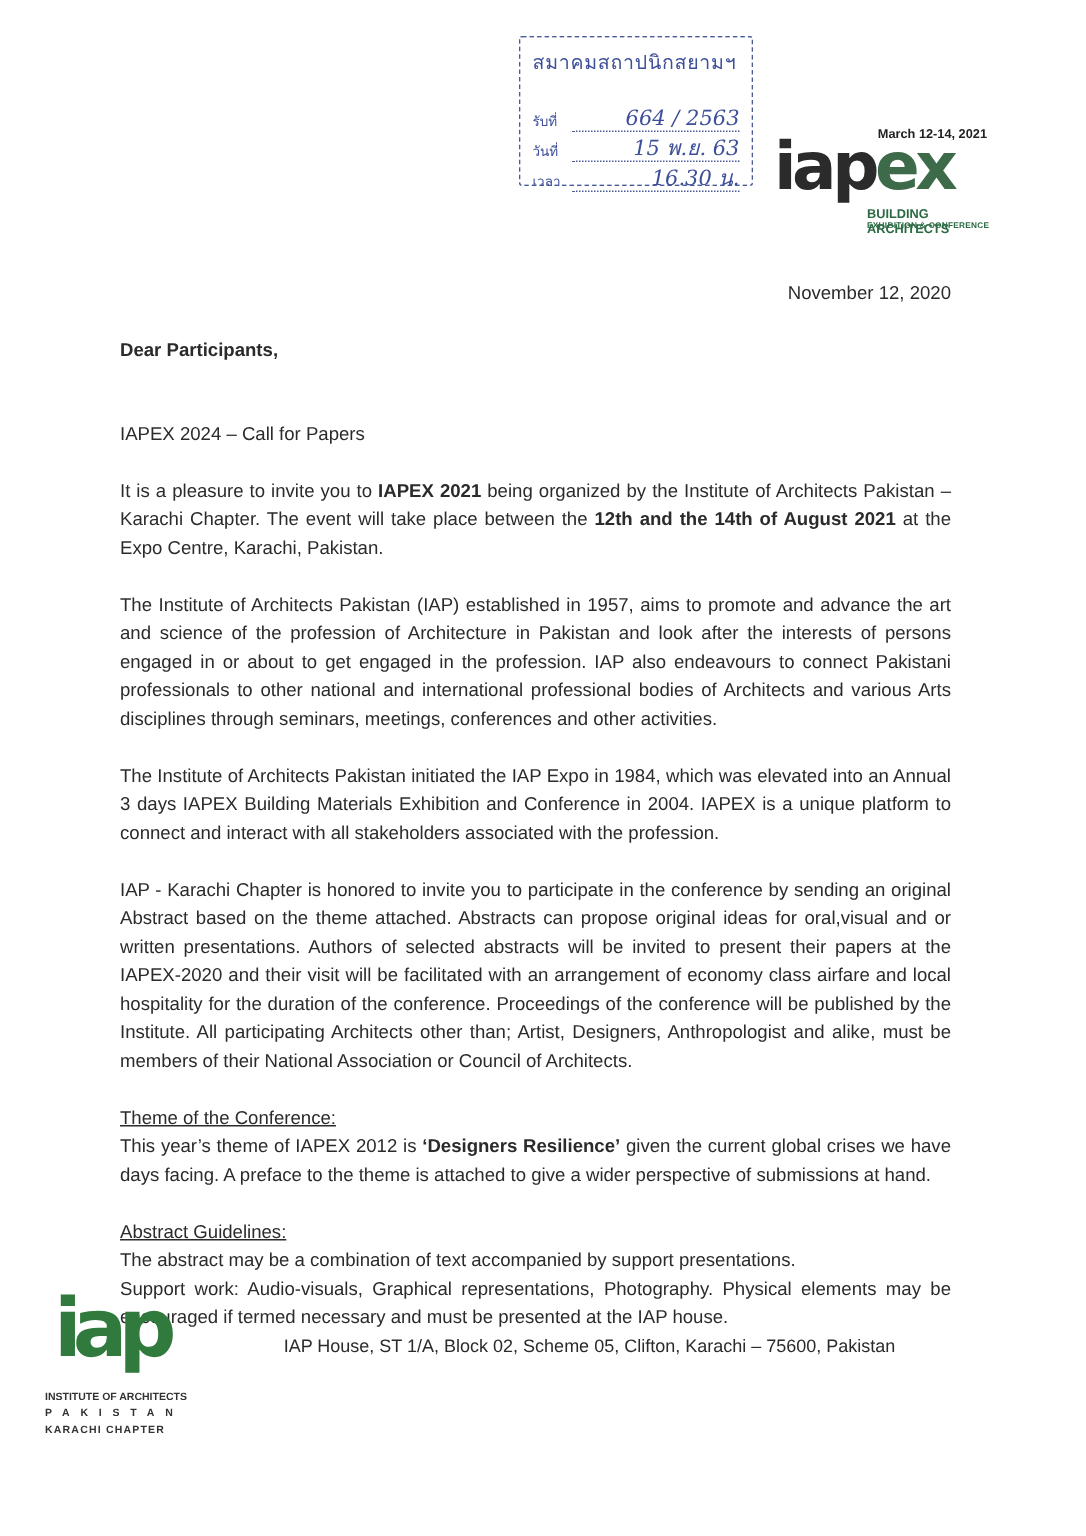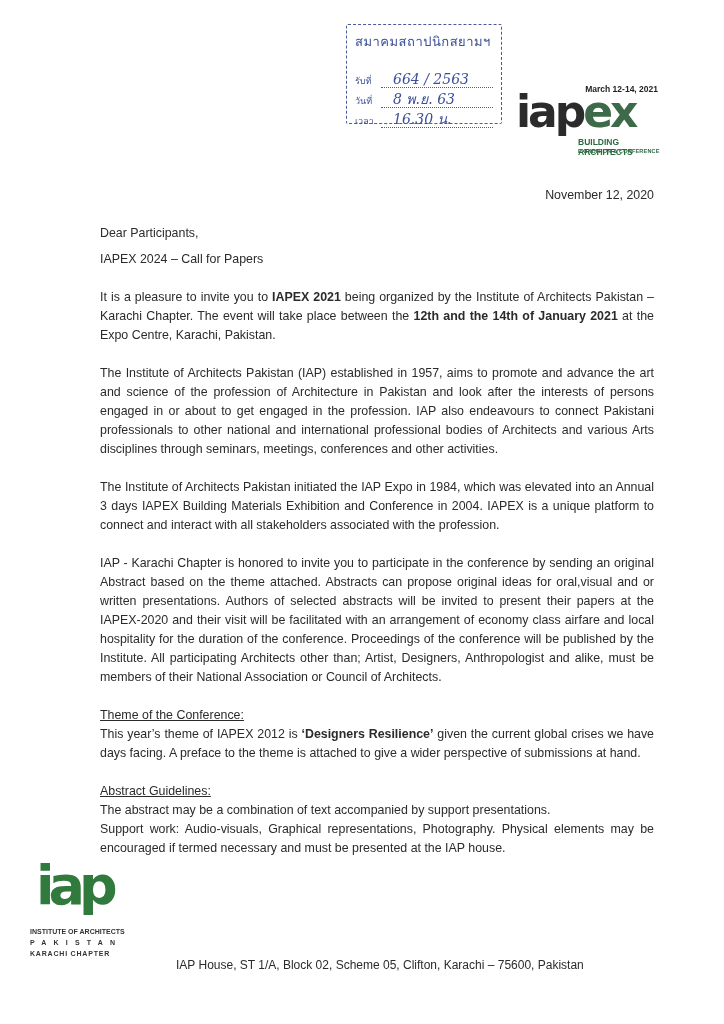--- a/index.html
+++ b/index.html
@@ -26,20 +26,21 @@
   .stamp .row { display: flex; align-items: flex-end; height: 20px; font-size: 9px; }
   .stamp .row .lbl { width: 26px; }
   .stamp .row .val {
     flex: 1;
     border-bottom: 1px dotted #4a5b9a;
     font-family: "DejaVu Serif", serif;
     font-style: italic;
     font-size: 14px;
     padding-left: 12px;
     line-height: 16px;
+    text-align: right;
   }
 
   
   .iapex-logo {
     position: absolute;
     left: 516px; top: 84px;
     width: 150px; height: 80px;
   }
   .iapex-logo .event-date {
     position: absolute; right: 8px; top: 0;
@@ -58,28 +59,28 @@
     font-size: 8.5px; font-weight: bold; color: #2b6a43;
   }
   .iapex-logo .sub2 {
     position: absolute; left: 62px; top: 64px;
     font-size: 5.5px; font-weight: bold; color: #2b6a43; letter-spacing: 0.2px;
   }
 
   
   .letter {
     position: absolute;
-    left: 100px; top: 186px;
+    left: 80px; top: 186px;
     width: 554px;
     font-size: 12.4px;
     line-height: 19px;
     color: #2b2b2b;
   }
   .date { text-align: right; margin-bottom: 19px; }
-  .salutation { margin-bottom: 7px; }
+  .salutation { margin-bottom: 37px; font-weight: bold; }
   .subject { margin-bottom: 19px; }
   .para { text-align: justify; margin-bottom: 19px; }
   .para.tight { margin-bottom: 0; }
   .section-title { text-decoration: underline; }
   b { font-weight: bold; }
 
   
   .iap-logo {
     position: absolute; left: 30px; top: 858px;
     width: 140px; height: 110px;
@@ -91,39 +92,39 @@
     padding-left: 6px;
   }
   .iap-logo .l1, .iap-logo .l2, .iap-logo .l3 {
     font-size: 7px; font-weight: bold; color: #333; line-height: 11px;
   }
   .iap-logo .l1 { margin-top: 12px; }
   .iap-logo .l2 { letter-spacing: 7.2px; }
   .iap-logo .l3 { letter-spacing: 0.8px; }
 
   .footer-contact {
-    position: absolute; left: 176px; top: 956px;
+    position: absolute; left: 176px; top: 888px;
     width: 434px;
-    text-align: left;
+    text-align: center;
     font-size: 12px; line-height: 19px; color: #2b2b2b;
   }
   .footer-contact .contacts span { margin: 0 10px; }
 </style>
 </head>
 <body>
 
 <div class="stamp">
   <div class="stamp-title">สมาคมสถาปนิกสยามฯ</div>
   <div class="row">
     <span class="lbl">รับที่</span>
     <span class="val">664 / 2563</span>
   </div>
   <div class="row">
     <span class="lbl">วันที่</span>
-    <span class="val">8 พ.ย. 63</span>
+    <span class="val">15 พ.ย. 63</span>
   </div>
   <div class="row">
     <span class="lbl">เวลา</span>
     <span class="val">16.30 น.</span>
   </div>
 </div>
 
 <div class="iapex-logo">
   <div class="event-date">March 12-14, 2021</div>
   <div class="wordmark">
@@ -131,21 +132,21 @@
   </div>
   <div class="sub1">BUILDING ARCHITECTS</div>
   <div class="sub2">EXHIBITION &amp; CONFERENCE</div>
 </div>
 
 <div class="letter">
   <div class="date">November 12, 2020</div>
   <div class="salutation">Dear Participants,</div>
   <div class="subject">IAPEX 2024 – Call for Papers</div>
 
-  <p class="para"><span>It is a pleasure to invite you to </span><b>IAPEX 2021</b><span> being organized by the Institute of Architects Pakistan – Karachi Chapter. The event will take place between the </span><b>12th and the 14th of January 2021</b><span> at the Expo Centre, Karachi, Pakistan.</span></p>
+  <p class="para"><span>It is a pleasure to invite you to </span><b>IAPEX 2021</b><span> being organized by the Institute of Architects Pakistan – Karachi Chapter. The event will take place between the </span><b>12th and the 14th of August 2021</b><span> at the Expo Centre, Karachi, Pakistan.</span></p>
 
   <p class="para">The Institute of Architects Pakistan (IAP) established in 1957, aims to promote and advance the art and science of the profession of Architecture in Pakistan and look after the interests of persons engaged in or about to get engaged in the profession. IAP also endeavours to connect Pakistani professionals to other national and international professional bodies of Architects and various Arts disciplines through seminars, meetings, conferences and other activities.</p>
   <p class="para">The Institute of Architects Pakistan initiated the IAP Expo in 1984, which was elevated into an Annual 3 days IAPEX Building Materials Exhibition and Conference in 2004. IAPEX is a unique platform to connect and interact with all stakeholders associated with the profession.</p>
   <p class="para">IAP - Karachi Chapter is honored to invite you to participate in the conference by sending an original Abstract based on the theme attached. Abstracts can propose original ideas for oral,visual and or written presentations. Authors of selected abstracts will be invited to present their papers at the IAPEX-2020 and their visit will be facilitated with an arrangement of economy class airfare and local hospitality for the duration of the conference. Proceedings of the conference will be published by the Institute. All participating Architects other than; Artist, Designers, Anthropologist and alike, must be members of their National Association or Council of Architects.</p>
 
   <div class="section-title">Theme of the Conference:</div>
   <p class="para"><span>This year’s theme of IAPEX 2012 is </span><b>‘Designers Resilience’</b><span> given the current global crises we have days facing. A preface to the theme is attached to give a wider perspective of submissions at hand.</span></p>
 
   <div class="section-title">Abstract Guidelines:</div>
   <div>The abstract may be a combination of text accompanied by support presentations.</div>

